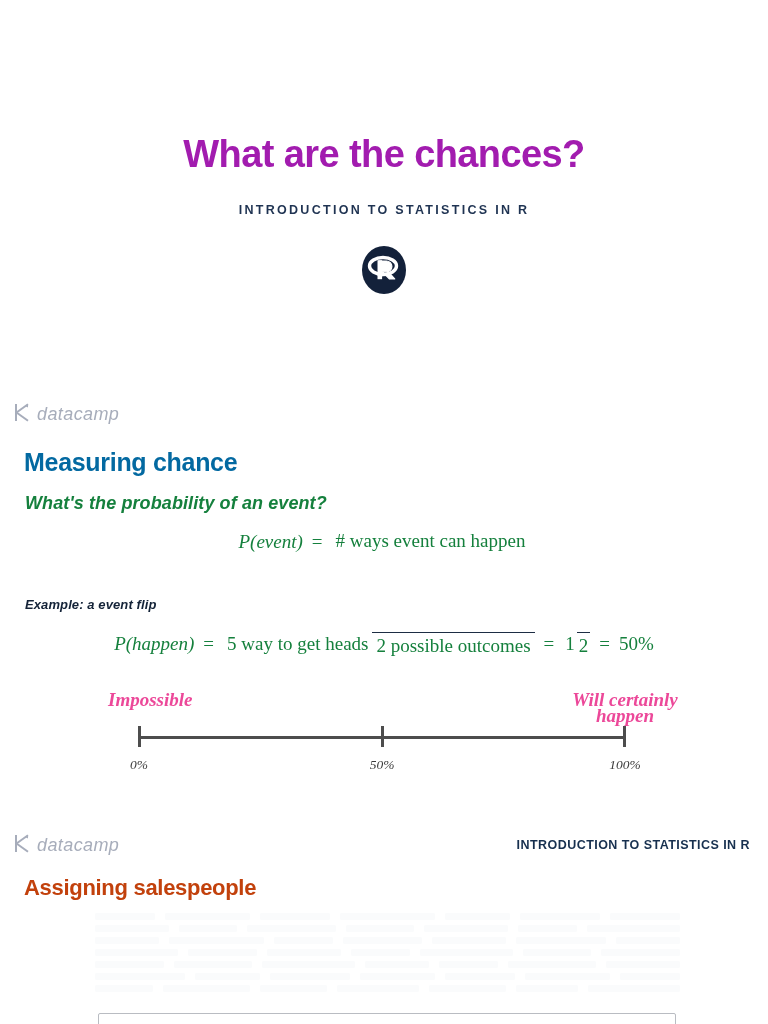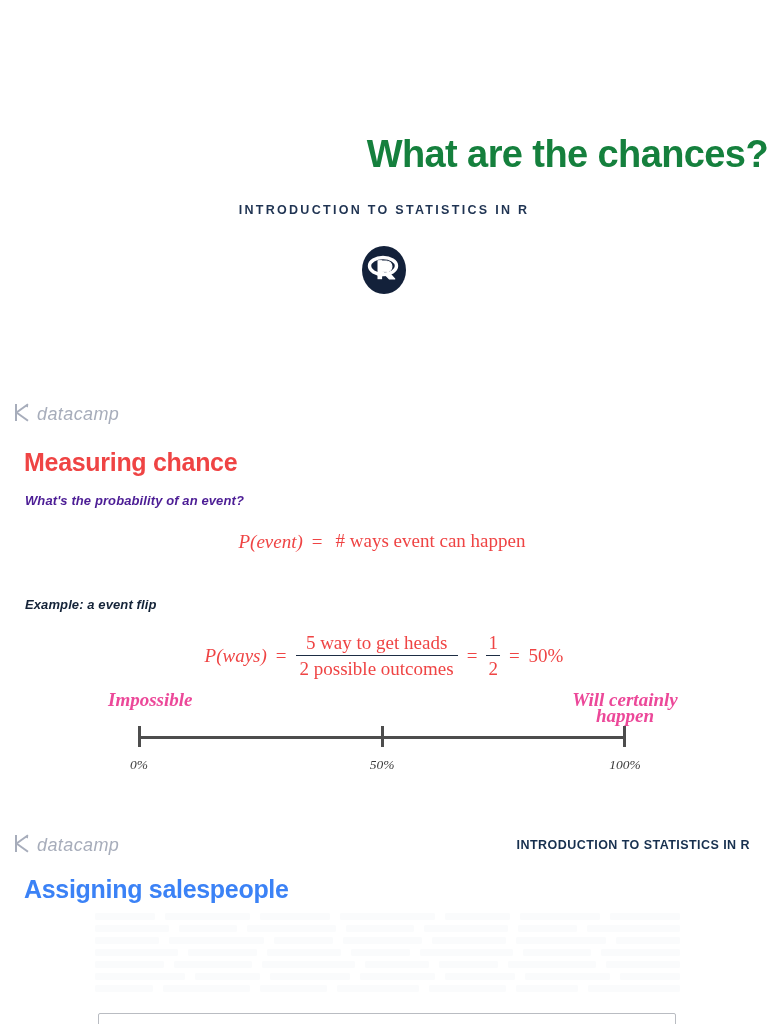--- a/index.html
+++ b/index.html
@@ -10,23 +10,23 @@
   }
   .deck{width:768px;height:1024px;position:relative;}
 
   
   .slide{position:absolute;left:0;width:768px;background:#fff;overflow:hidden;}
   .sep{position:absolute;left:0;width:768px;height:1px;background:#e7e9ed;}
 
   
   .slide1{top:0;height:432px;}
   .title-main{
-    position:absolute;top:108px;left:0;width:768px;text-align:right;
+    position:absolute;top:108px;left:0;width:768px;text-align:center;
     font-size:38px;line-height:42px;font-weight:bold;
-    letter-spacing:-0.6px;color:#15803d;
+    letter-spacing:-0.6px;color:#a21caf;
   }
   .title-sub{
     position:absolute;top:203px;left:0;width:768px;text-align:center;
     font-size:12.5px;font-weight:bold;letter-spacing:2.3px;color:#1f3352;
   }
   .rlogo{
     position:absolute;top:246px;left:362px;width:44px;height:48px;
   }
   .author-badge{
     position:absolute;left:0;top:296px;width:238px;height:66px;
@@ -40,37 +40,37 @@
   .dc-logo .dc-word{
     font-size:18px;letter-spacing:.4px;font-weight:500;font-style:italic;
   }
   .dc1{left:14px;top:403px;color:#a7adbb;}
   .dc1 .dc-word{color:#a7adbb;}
 
   
   .slide2{top:432px;height:393px;}
   .s2-title{
     position:absolute;left:24px;top:16px;font-size:25px;font-weight:bold;
-    letter-spacing:-.3px;color:#ef4444;
+    letter-spacing:-.3px;color:#0369a1;
   }
   .s2-q{
-    position:absolute;left:25px;top:61px;font-size:13px;font-weight:bold;
-    font-style:italic;color:#4c1d95;letter-spacing:.1px;
+    position:absolute;left:25px;top:61px;font-size:18px;font-weight:bold;
+    font-style:italic;color:#15803d;letter-spacing:.1px;
   }
   .s2-ex{
     position:absolute;left:25px;top:165px;font-size:13px;font-weight:bold;
     font-style:italic;color:#142338;letter-spacing:.1px;
   }
 
   
-  .math{font-family:"Liberation Serif",serif;color:#ef4444;}
+  .math{font-family:"Liberation Serif",serif;color:#15803d;}
   .eq1{position:absolute;left:0;top:98px;width:768px;text-align:center;font-size:19px;}
   .eq2{position:absolute;left:0;top:200px;width:768px;text-align:center;font-size:19px;}
   .mrow{display:inline-flex;align-items:center;justify-content:center;gap:9px;}
-  .frac{display:inline-flex;flex-direction:column;vertical-align:middle;}
+  .frac{display:inline-flex;flex-direction:row;align-items:center;vertical-align:middle;}
   .frac .num{padding:0 4px 2px;line-height:1.12;}
   .frac .den{padding:2px 4px 0;line-height:1.12;border-top:1.3px solid #1d2d44;}
   .italicvar{font-style:italic;}
   .frac-sm .num,.frac-sm .den{padding-left:2px;padding-right:2px;}
 
   
   .numline{position:absolute;left:0;top:258px;width:768px;height:90px;}
   .nl-axis{position:absolute;left:139px;top:46px;width:486px;height:2.6px;background:#4d4d4d;}
   .nl-tick{position:absolute;width:2.6px;height:21px;background:#4d4d4d;top:36px;}
   .nl-lab{
@@ -84,22 +84,22 @@
 
   
   .slide3{top:825px;height:199px;}
   .dc3{left:14px;top:9px;}
   .dc3 .dc-word{color:#a7adbb;}
   .s3-course{
     position:absolute;right:18px;top:13px;font-size:12.5px;font-weight:bold;
     letter-spacing:.45px;color:#17304f;
   }
   .s3-title{
-    position:absolute;left:24px;top:50px;font-size:25px;font-weight:bold;
-    letter-spacing:-.3px;color:#3b82f6;
+    position:absolute;left:24px;top:50px;font-size:22px;font-weight:bold;
+    letter-spacing:-.3px;color:#c2410c;
   }
   .ghost{
     position:absolute;left:95px;top:88px;width:585px;height:100px;
     opacity:.5;
   }
   .ghost-row{display:flex;gap:10px;margin-bottom:5px;}
   .ghost-cell{height:7px;background:#f7f8fa;border-radius:1px;}
   .s3-box{
     position:absolute;left:98px;top:188px;width:578px;height:40px;
     border:1px solid #b9bcc2;border-radius:2px;background:#fff;box-sizing:border-box;
@@ -152,21 +152,21 @@
         <span class="frac">
           <span class="num"># ways event can happen</span>
         </span>
       </span>
     </div>
 
     <div class="s2-ex">Example: a event flip</div>
 
     <div class="eq2 math">
       <span class="mrow">
-        <span class="italicvar">P(ways)</span>
+        <span class="italicvar">P(happen)</span>
         <span>=</span>
         <span class="frac">
           <span class="num">5 way to get heads</span>
           <span class="den">2 possible outcomes</span>
         </span>
         <span>=</span>
         <span class="frac frac-sm">
           <span class="num">1</span>
           <span class="den">2</span>
         </span>

